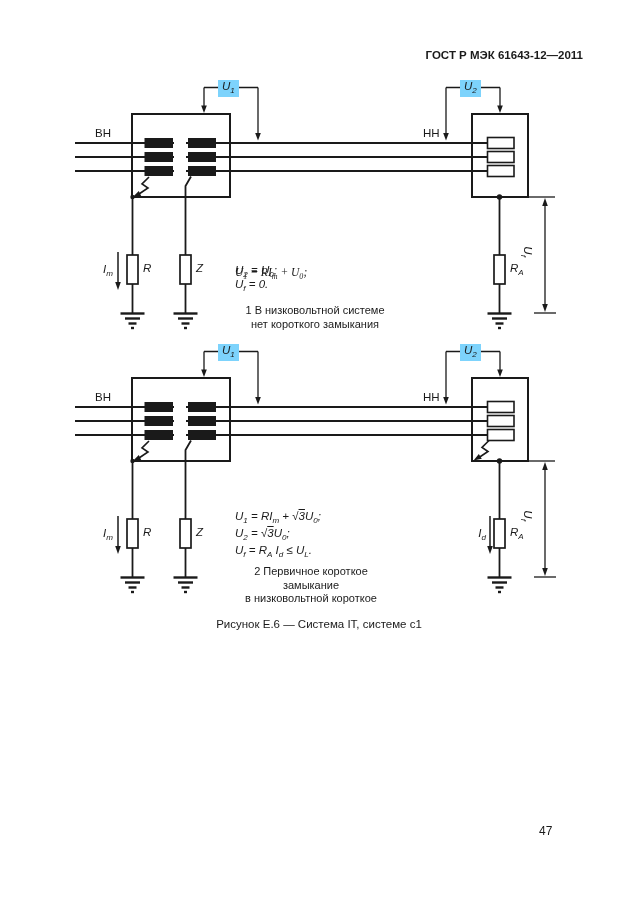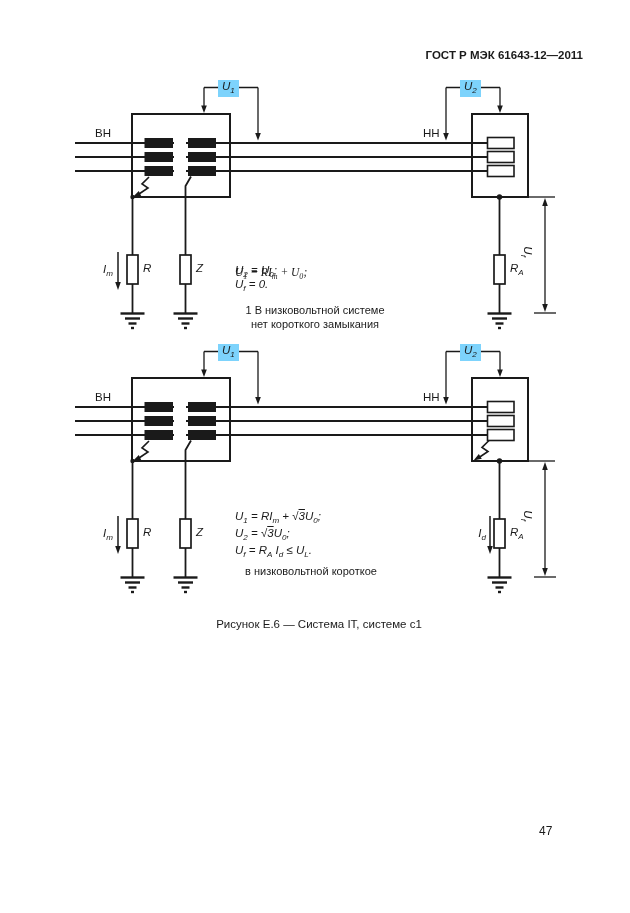--- a/index.html
+++ b/index.html
@@ -185,19 +185,20 @@
   <div class="lbl var" style="left:92px;top:527px;width:21px;text-align:right;">I<sub>m</sub></div>
   <div class="lbl var" style="left:463px;top:527px;width:23px;text-align:right;">I<sub>d</sub></div>
   <div class="lbl var" style="left:143px;top:526px;">R</div>
   <div class="lbl var" style="left:196px;top:526px;">Z</div>
   <div class="lbl var" style="left:510px;top:526px;">R<sub>A</sub></div>
   <div class="lbl var rot" style="left:520px;top:507px;">U<sub>f</sub></div>
   <div class="lbl var" style="left:235px;top:510px;">U<sub>1</sub> = RI<sub>m</sub> + √<span class="ov">3</span>U<sub>0</sub>;</div>
   <div class="lbl var" style="left:235px;top:527px;">U<sub>2</sub> = √<span class="ov">3</span>U<sub>0</sub>;</div>
   <div class="lbl var" style="left:235px;top:544px;">U<sub>f</sub> = R<sub>A</sub> I<sub>d</sub> ≤ U<sub>L</sub>.</div>
   <div class="note" style="left:231px;top:565px;width:160px;">
+    <div>2 Первичное короткое замыкание</div>
     <div>в низковольтной короткое</div>
   </div>
 
   <div class="caption" style="left:169px;top:618px;width:300px;">Рисунок Е.6 — Система IT,  системе с1</div>
   <div class="pagenum" style="left:539px;top:824px;">47</div>
 
 </div>
 
 </body></html>

